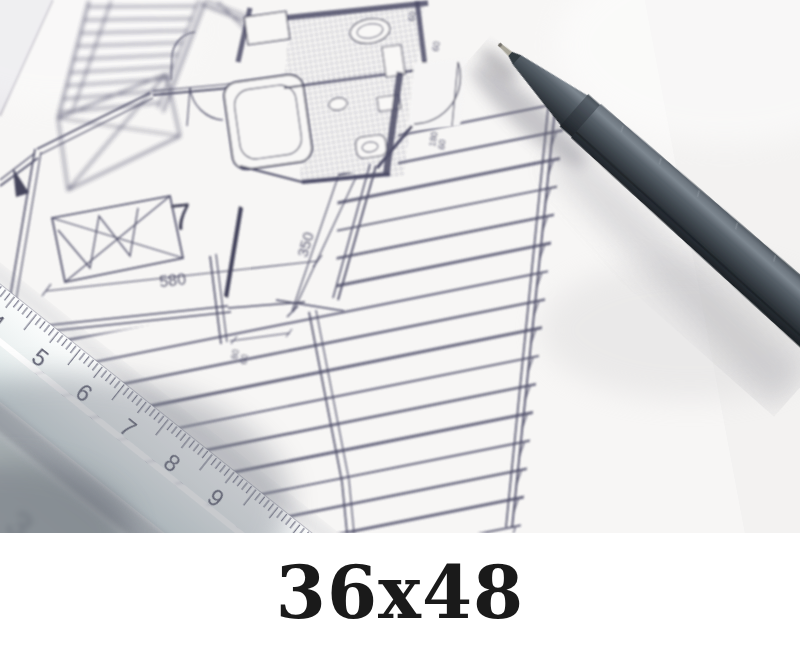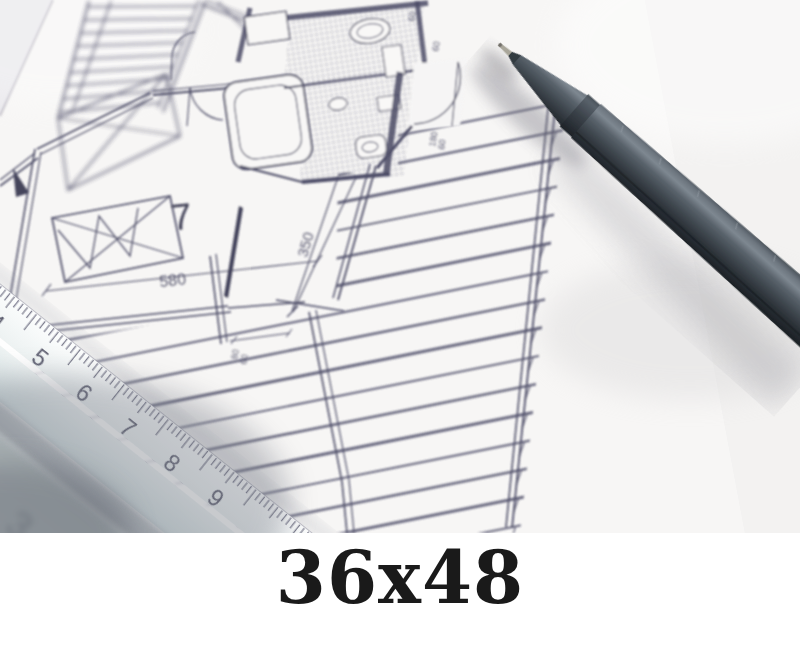--- a/index.html
+++ b/index.html
@@ -2,21 +2,21 @@
 <html><head>
 <meta charset="utf-8">
 <style>
   html,body{margin:0;padding:0;background:#ffffff;}
   .stage{width:800px;height:670px;position:relative;overflow:hidden;background:#ffffff;}
   .photo{width:800px;height:533px;position:relative;background:#f0eff0;}
   .photo svg{display:block;}
   .caption{width:800px;height:137px;background:#ffffff;display:flex;justify-content:center;align-items:flex-start;padding-top:9px;box-sizing:border-box;}
   .caption span{
     font-family:"DejaVu Serif","Liberation Serif",serif;
-    font-weight:700;font-size:72px;line-height:1;color:#1a1a1a;letter-spacing:1px;
+    font-weight:700;font-size:72px;line-height:1;color:#1a1a1a;letter-spacing:1px;margin-top:15px;
   }
 </style>
 </head>
 <body>
 
 <div class="stage">
   <div class="photo">
     <svg id="photo-svg" width="800" height="533" viewBox="0 0 800 533" xmlns="http://www.w3.org/2000/svg">
       <defs>
         <filter id="b04" x="-30%" y="-30%" width="160%" height="160%">

